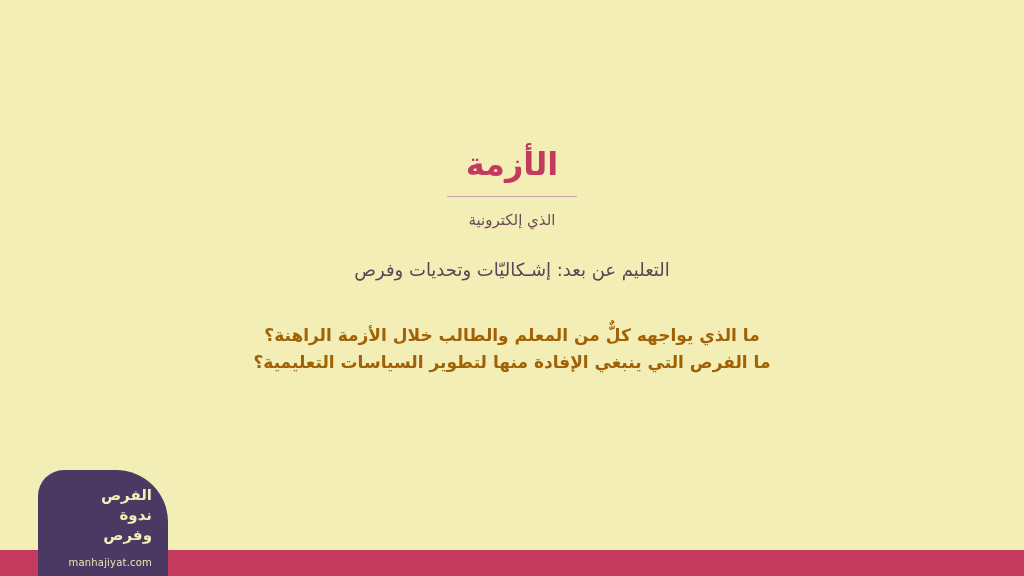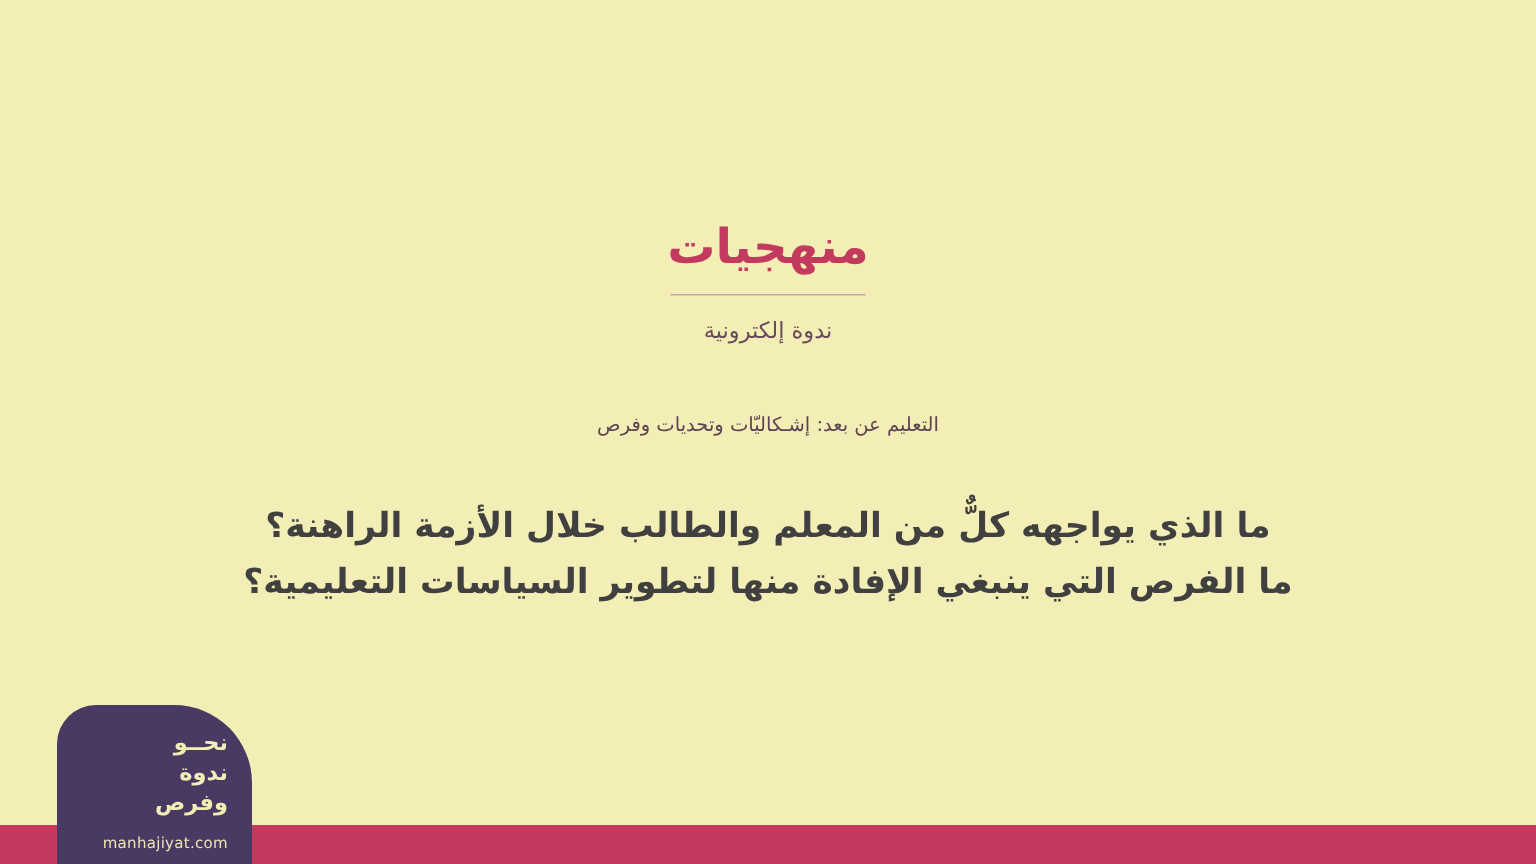--- a/index.html
+++ b/index.html
@@ -97,62 +97,62 @@
   }
 
   .subtitle {
     margin-top: 14px;
     font-size: 15px;
     color: #6b4a58;
     font-weight: normal;
   }
 
   .title {
-    margin-top: 47px;
-    font-size: 13px;
+    margin-top: 30px;
+    font-size: 18px;
     color: #5c4452;
     font-weight: normal;
   }
 
   .question {
     margin-top: 42px;
-    font-size: 23px;
+    font-size: 17px;
     font-weight: bold;
-    color: #404040;
+    color: #a16207;
     line-height: 1.6;
   }
   .question .q-line { display: block; }
 
 </style>
 </head>
 <body>
 
 <div class="slide">
 
   <div class="content">
 
-    <div class="brand">منهجيات</div>
+    <div class="brand">الأزمة</div>
 
     <div class="divider"></div>
 
-    <div class="subtitle">ندوة إلكترونية</div>
+    <div class="subtitle">الذي إلكترونية</div>
 
     <div class="title">التعليم عن بعد: إشـكاليّات وتحديات وفرص</div>
 
     <div class="question">
       <span class="q-line">ما الذي يواجهه كلٌّ من المعلم والطالب خلال الأزمة الراهنة؟</span>
       <span class="q-line">ما الفرص التي ينبغي الإفادة منها لتطوير السياسات التعليمية؟</span>
     </div>
 
   </div>
 
   <div class="bottom-bar"></div>
 
   <div class="badge">
     <div class="badge-lines">
-      <div>نحــو</div>
+      <div>الفرص</div>
       <div>ندوة</div>
       <div>وفرص</div>
     </div>
     <div class="badge-url">manhajiyat.com</div>
   </div>
 
 </div>
 
 </body></html>

